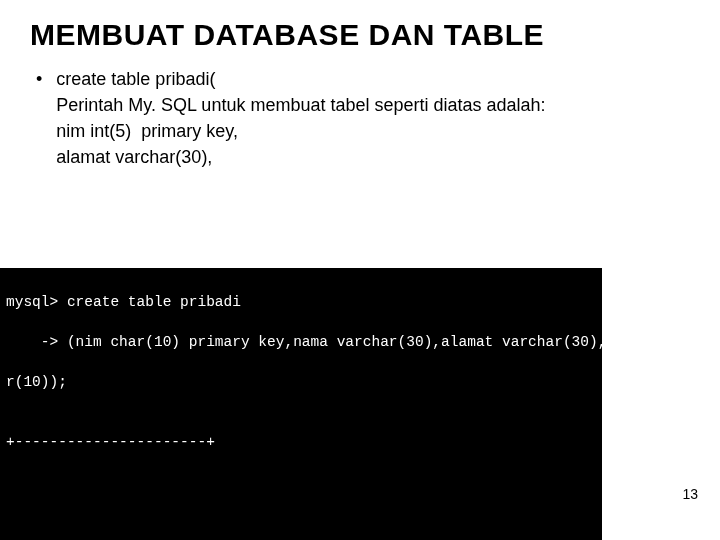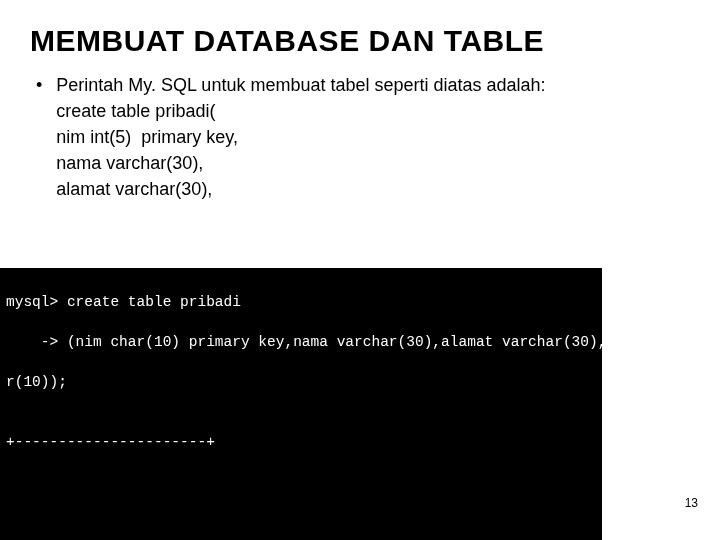--- a/index.html
+++ b/index.html
@@ -6,21 +6,21 @@
     margin: 0;
     padding: 0;
     width: 720px;
     height: 540px;
     font-family: Arial, Helvetica, sans-serif;
     background: #fff;
     position: relative;
     overflow: hidden;
   }
   .slide {
-    padding: 24px 30px 0 30px;
+    padding: 18px 30px 0 30px;
   }
   .title {
     font-size: 30px;
     font-weight: bold;
     letter-spacing: 0.5px;
     margin: 0 0 14px 0;
     font-family: "Arial Narrow", Arial, sans-serif;
     font-stretch: condensed;
   }
   .bullet-row {
@@ -51,37 +51,36 @@
     font-family: "Courier New", monospace;
     font-size: 14.5px;
     line-height: 20px;
     padding: 4px 6px 6px 6px;
     white-space: pre;
     overflow: hidden;
   }
   .page-num {
     position: absolute;
     right: 22px;
-    bottom: 30px;
-    font-size: 12px;
+    bottom: 38px;
+    font-size: 14px;
   }
 </style>
 </head>
 <body>
 
 <div class="slide">
   <h1 class="title">MEMBUAT DATABASE DAN TABLE</h1>
 
   <div class="bullet-row">
     <div class="bullet">•</div>
     <div class="body-text">
+      <div>create table pribadi(</div>
       <div>Perintah My. SQL untuk membuat tabel seperti diatas adalah:</div>
-      <div>create table pribadi(</div>
       <div>nim int(5)  primary key,</div>
-      <div>nama varchar(30),</div>
       <div>alamat varchar(30),</div>
     </div>
   </div>
 </div>
 
 <div class="terminal">
 <div>mysql&gt; create table pribadi</div>
 <div>    -&gt; (nim char(10) primary key,nama varchar(30),alamat varchar(30),telp varcha</div>
 <div>r(10));</div>
 <div></div>

